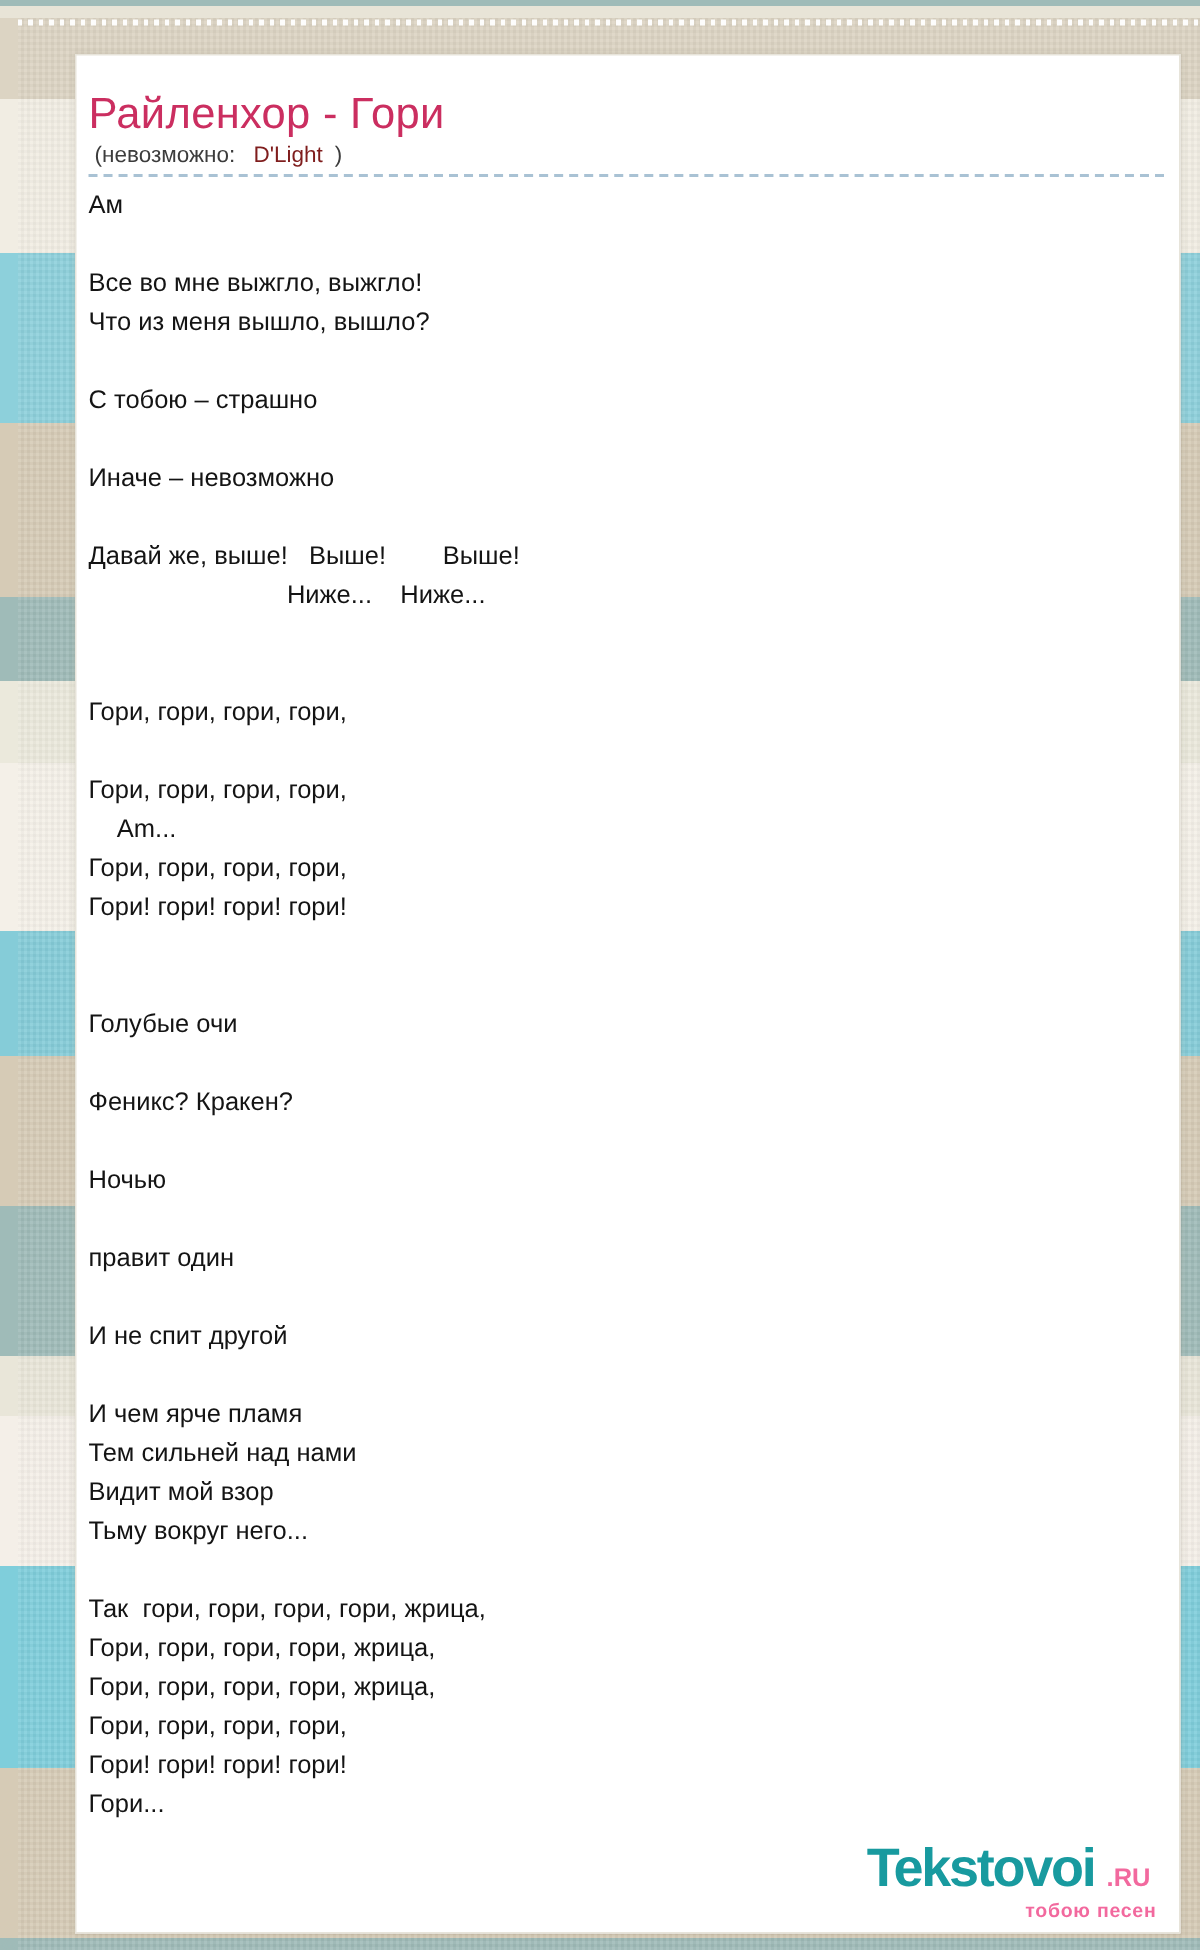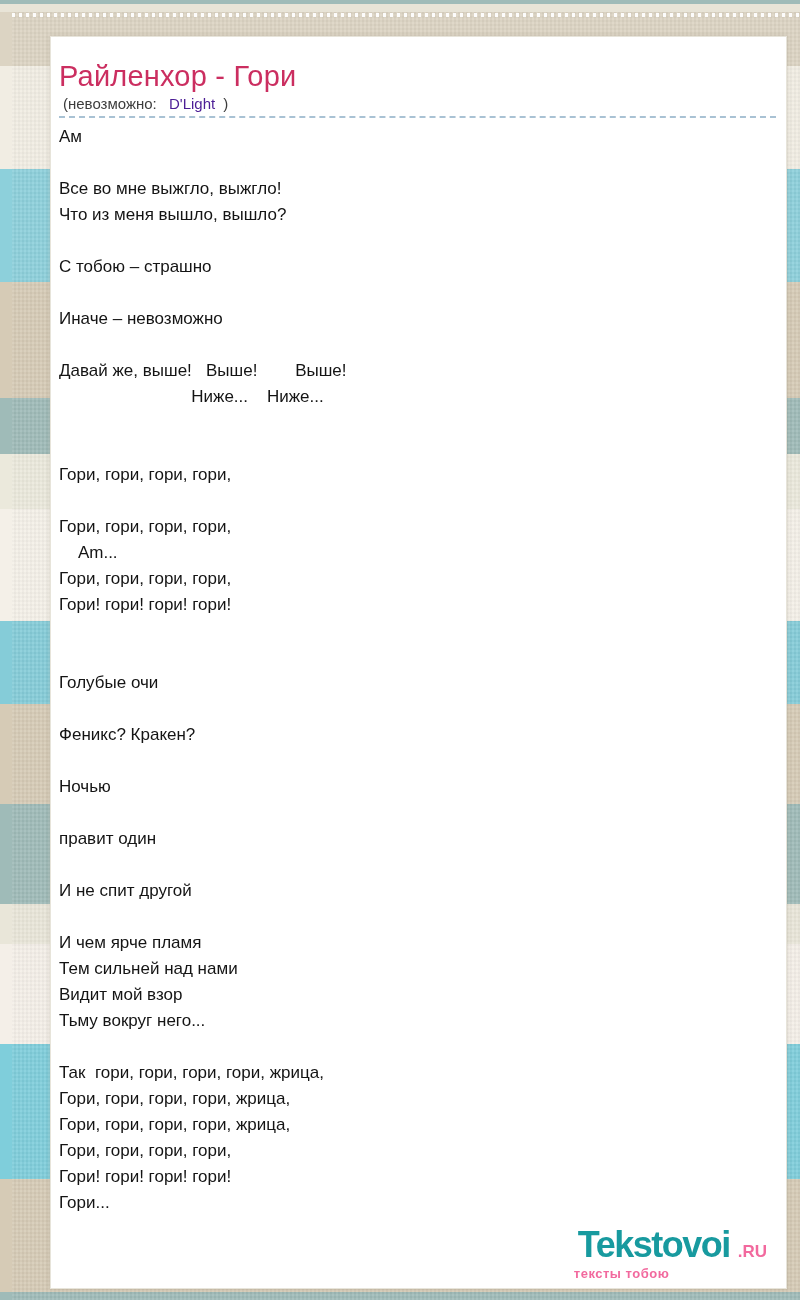--- a/index.html
+++ b/index.html
@@ -59,21 +59,21 @@
     color: #cb2e60;
     letter-spacing: 0.2px;
   }
   .artist-line {
     margin-top: 2px;
     font-size: 15px;
     line-height: 16px;
     color: #3c3c3c;
   }
   .artist-link {
-    color: #4c1d95;
+    color: #7f1d1d;
     text-decoration: none;
     cursor: pointer;
     text-align: center;
   }
   .separator {
     margin-top: 4px;
     border: 0;
     border-bottom: 2px dashed #a9c2d4;
     height: 0;
   }
@@ -81,20 +81,21 @@
     margin-top: 6px;
     font-size: 17px;
     line-height: 26px;
     color: #141414;
     white-space: pre-wrap;
   }
 
   .site-logo {
     position: absolute;
     right: 7px; bottom: 0px;
+    text-align: right;
     line-height: 1;
     cursor: pointer;
   }
   .logo-main {
     font-size: 36px;
     font-weight: bold;
     letter-spacing: -1.5px;
     color: #189a9f;
   }
   .logo-tld {
@@ -164,16 +165,16 @@
 
 Так  гори, гори, гори, гори, жрица,
 Гори, гори, гори, гори, жрица,
 Гори, гори, гори, гори, жрица,
 Гори, гори, гори, гори,
 Гори! гори! гори! гори!
 Гори...</div>
 
   <div class="site-logo">
     <div><span class="logo-main">Tekstovoi</span><span class="logo-tld">.RU</span></div>
-    <div class="logo-tagline">тексты тобою</div>
+    <div class="logo-tagline">тобою песен</div>
   </div>
 
 </div>
 
 </body></html>

